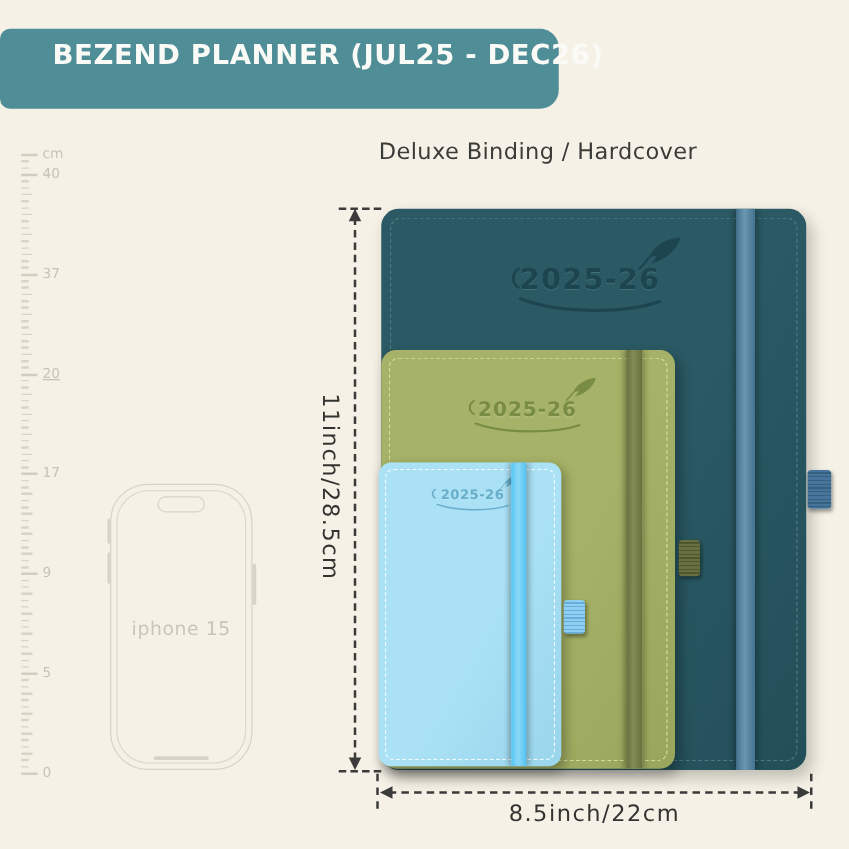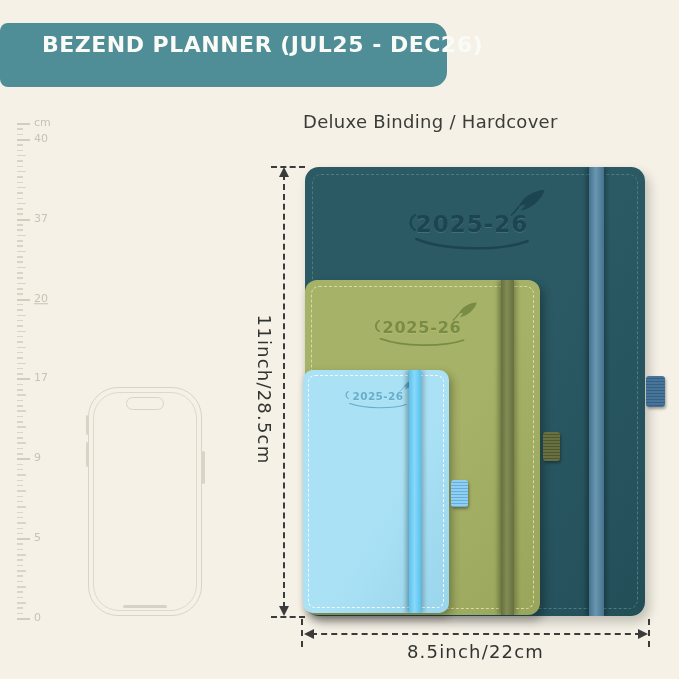--- a/index.html
+++ b/index.html
@@ -219,20 +219,21 @@
       <div class="rlabel" style="top: 123px;">cm</div>
     </div>
 
   <div class="phone">
     <div class="phone-screen"></div>
     <div class="dynamic-island"></div>
     <div class="phone-btn btn-l1"></div>
     <div class="phone-btn btn-l2"></div>
     <div class="phone-btn btn-r1"></div>
     <div class="home-indicator"></div>
+    <div class="phone-label">iphone 15</div>
   </div>
 
   <div class="planner planner-large" style="--cover: #2B5A64; --cover-dark: #224E58; --stitch: #4E7B82; --logo: #1C4550; --band: #44738F; --band-light: #6B96B0; --loop: #47749B; --loop-rib: #36607F;">
     <div class="cover">
       <div class="stitch"></div>
       <div class="logo">
         <svg class="paren" viewBox="0 0 8 18" preserveAspectRatio="none">
             <path d="M7 1 C2 5 2 13 7 17" fill="none" stroke="currentColor" stroke-width="2" stroke-linecap="round"></path>
           </svg>
         <span class="year">2025-26</span>

